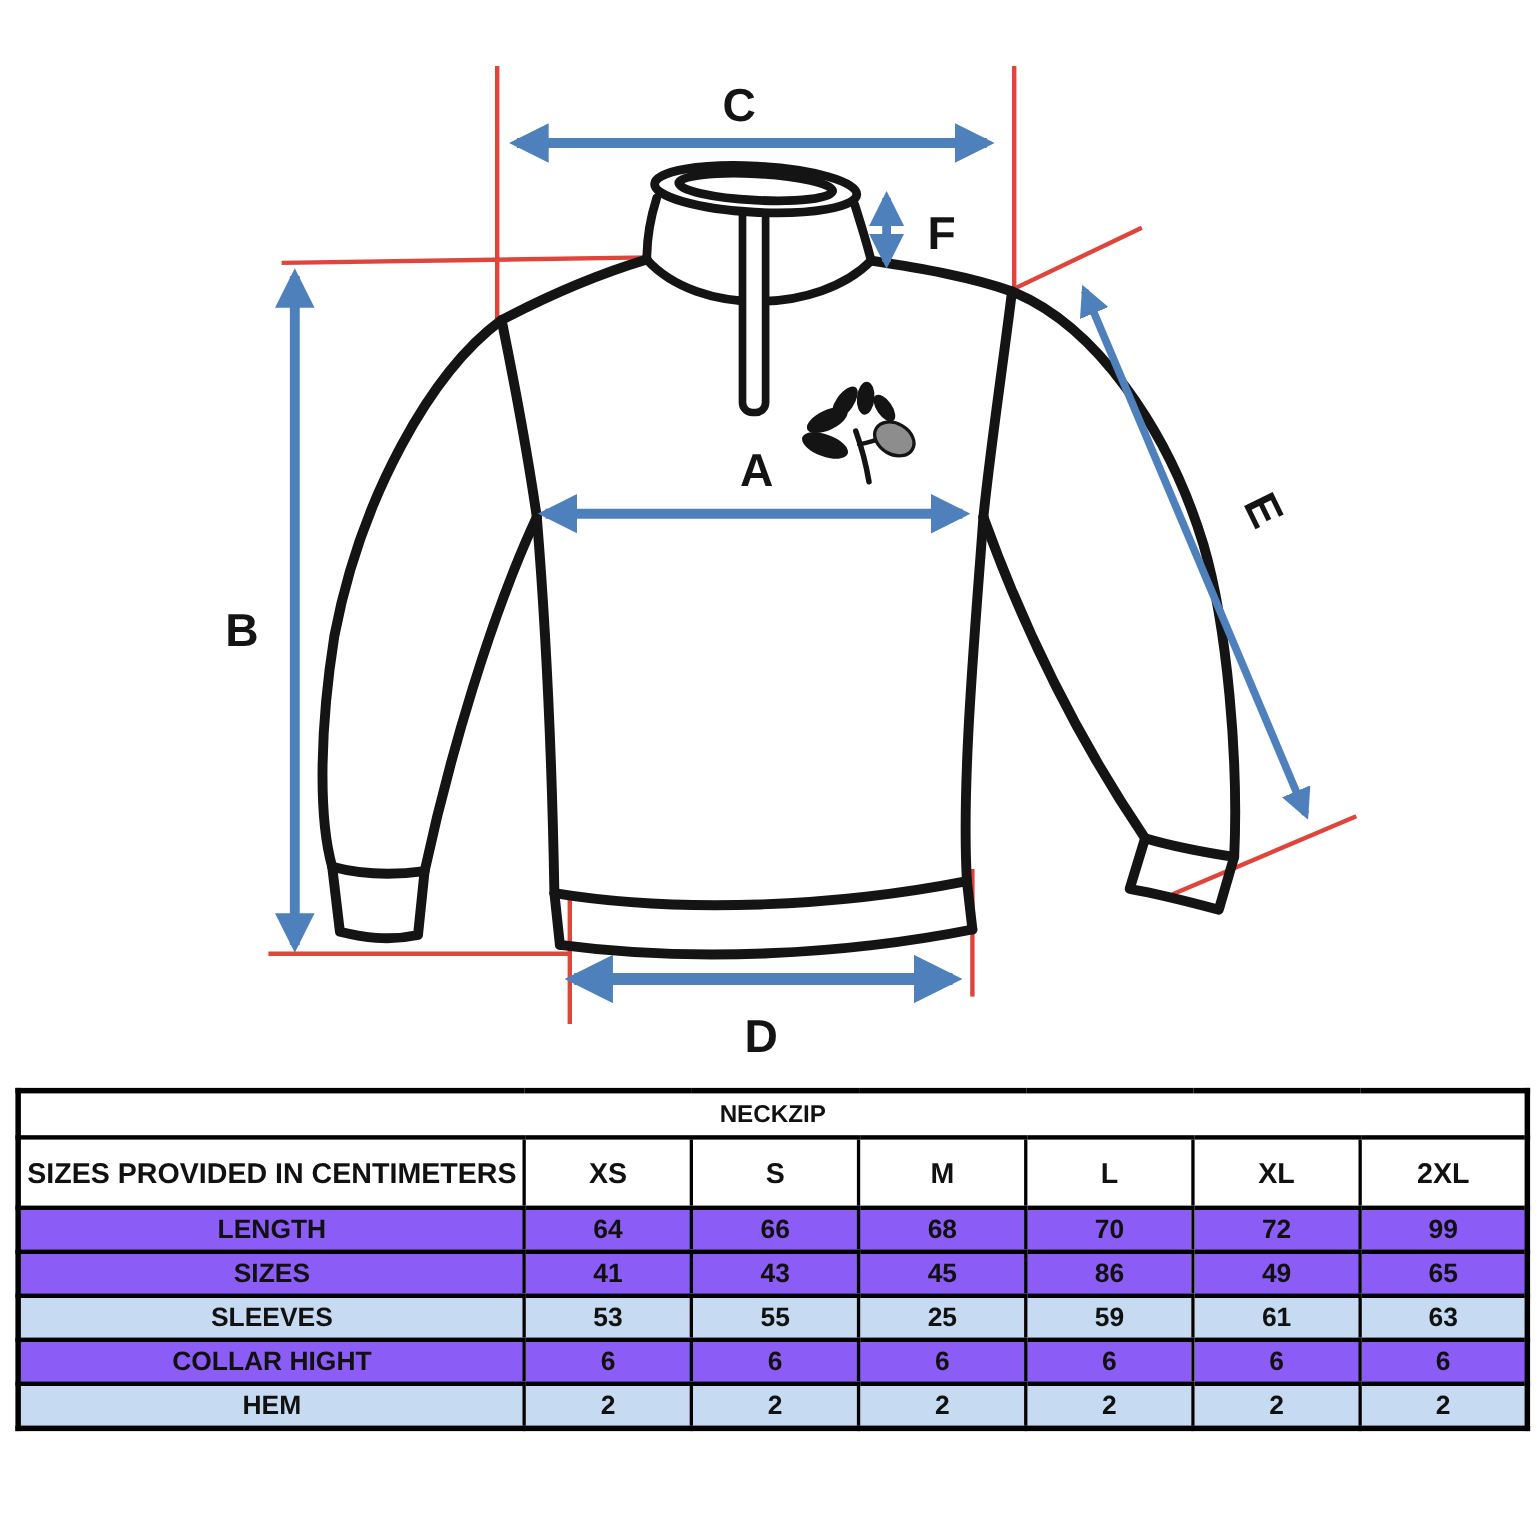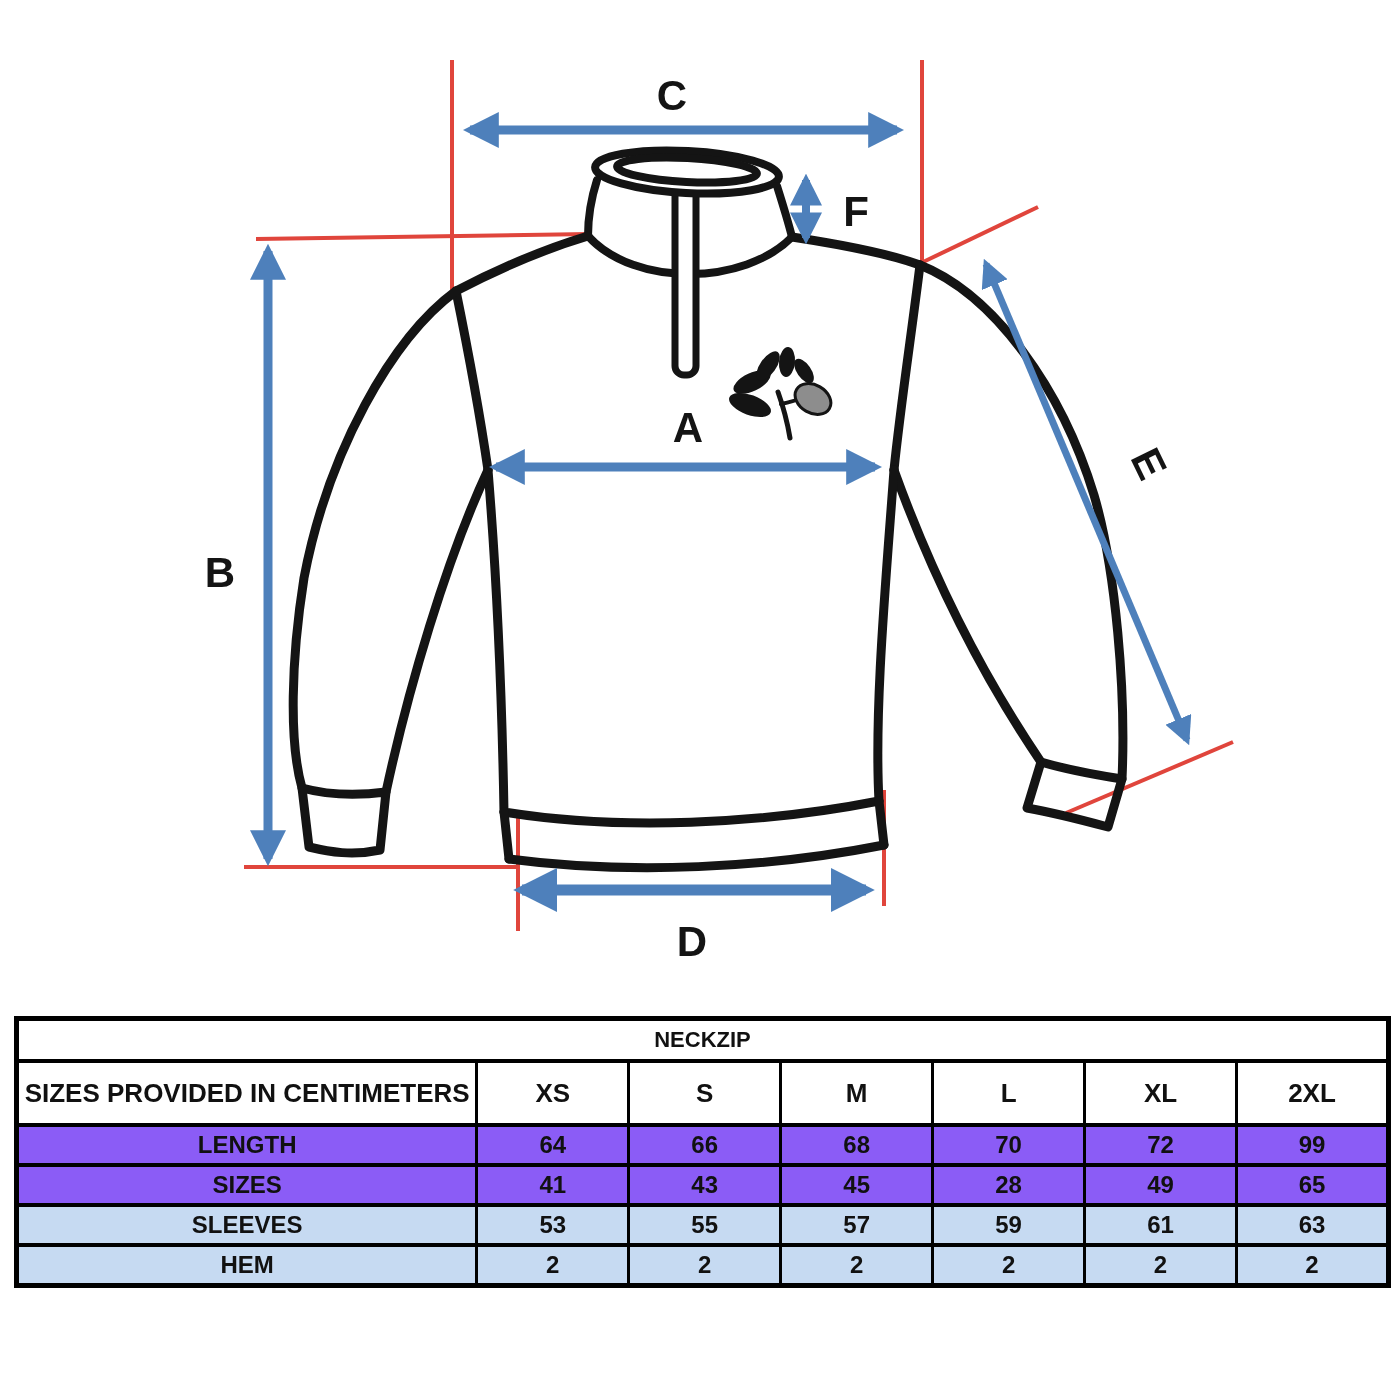--- a/index.html
+++ b/index.html
@@ -2,21 +2,21 @@
 <html><head>
 <meta charset="utf-8">
 <style>
   html,body{margin:0;padding:0;background:#ffffff;}
   .stage{position:relative;width:1400px;height:1400px;background:#fff;overflow:hidden;
          font-family:"Liberation Sans",sans-serif;}
   .diagram-wrap{position:absolute;left:0;top:0;width:1400px;height:985px;}
   svg text{font-family:"Liberation Sans",sans-serif;font-weight:bold;fill:#141414;}
 
   table.size-table{
-    position:absolute;left:14px;top:1016px;width:1377px;
+    position:absolute;left:14px;top:989px;width:1377px;
     border-collapse:collapse;table-layout:fixed;
     border:5px solid #000;
     text-align:center;font-weight:bold;color:#111;
   }
   table.size-table td{
     border-left:3px solid #000;border-top:4px solid #000;
     padding:0;overflow:hidden;white-space:nowrap;
   }
   td.title-cell{height:38px;font-size:22px;background:#fff;}
   tr.head-row td{height:60px;font-size:26px;background:#fff;text-align:center;}
@@ -147,32 +147,41 @@
         <td>68</td>
         <td>70</td>
         <td>72</td>
         <td>99</td>
       </tr>
       <tr class="data-row">
         <td>SIZES</td>
         <td>41</td>
         <td>43</td>
         <td>45</td>
-        <td>28</td>
+        <td>86</td>
         <td>49</td>
         <td>65</td>
       </tr>
       <tr class="data-row blue">
         <td>SLEEVES</td>
         <td>53</td>
         <td>55</td>
-        <td>57</td>
+        <td>25</td>
         <td>59</td>
         <td>61</td>
         <td>63</td>
+      </tr>
+      <tr class="data-row">
+        <td>COLLAR HIGHT</td>
+        <td>6</td>
+        <td>6</td>
+        <td>6</td>
+        <td>6</td>
+        <td>6</td>
+        <td>6</td>
       </tr>
       <tr class="data-row blue">
         <td>HEM</td>
         <td>2</td>
         <td>2</td>
         <td>2</td>
         <td>2</td>
         <td>2</td>
         <td>2</td>
       </tr>

